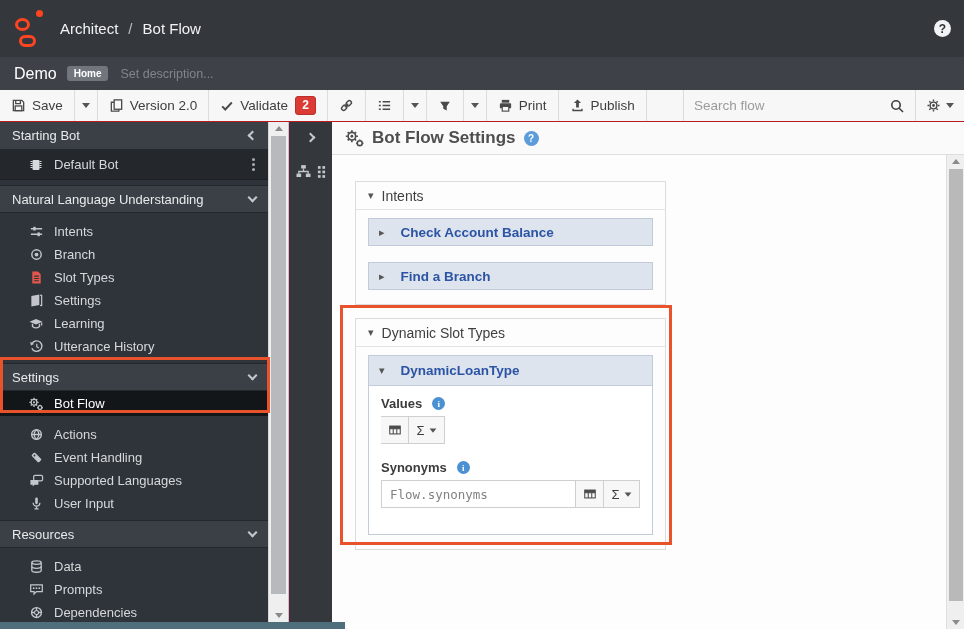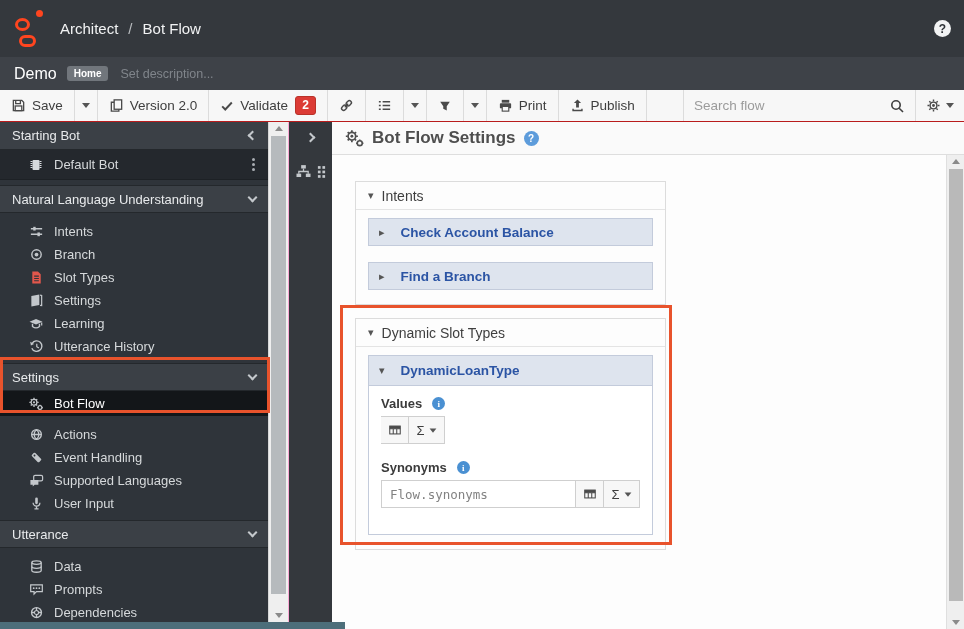--- a/index.html
+++ b/index.html
@@ -407,21 +407,21 @@
             <svg width="15" height="15" viewBox="0 0 16 16">
               <rect x="6.6" y="1.5" width="2.8" height="7.2" rx="1.4" fill="currentColor"></rect>
               <path d="M4.4 7.2a3.6 3.6 0 007.2 0" fill="none" stroke="currentColor" stroke-width="1.4"></path>
               <path d="M8 10.8v2.4M5.8 13.8h4.4" stroke="currentColor" stroke-width="1.4"></path>
             </svg>
           </span>
         <span>User Input</span>
       </div>
     </div>
     <div class="sec-head">
-      <span class="lbl">Utterance</span>
+      <span class="lbl">Resources</span>
       <span class="chev chev-down"></span>
     </div>
     <div class="items-pad">
       <div class="side-item">
         <span class="icon">
             <svg width="15" height="15" viewBox="0 0 16 16">
               <g fill="none" stroke="currentColor" stroke-width="1.4">
                 <ellipse cx="8" cy="3.8" rx="5" ry="1.9"></ellipse>
                 <path d="M3 3.8v8.4c0 1 2.2 1.9 5 1.9s5-.9 5-1.9V3.8"></path>
                 <path d="M3 8c0 1 2.2 1.9 5 1.9S13 9 13 8"></path>

